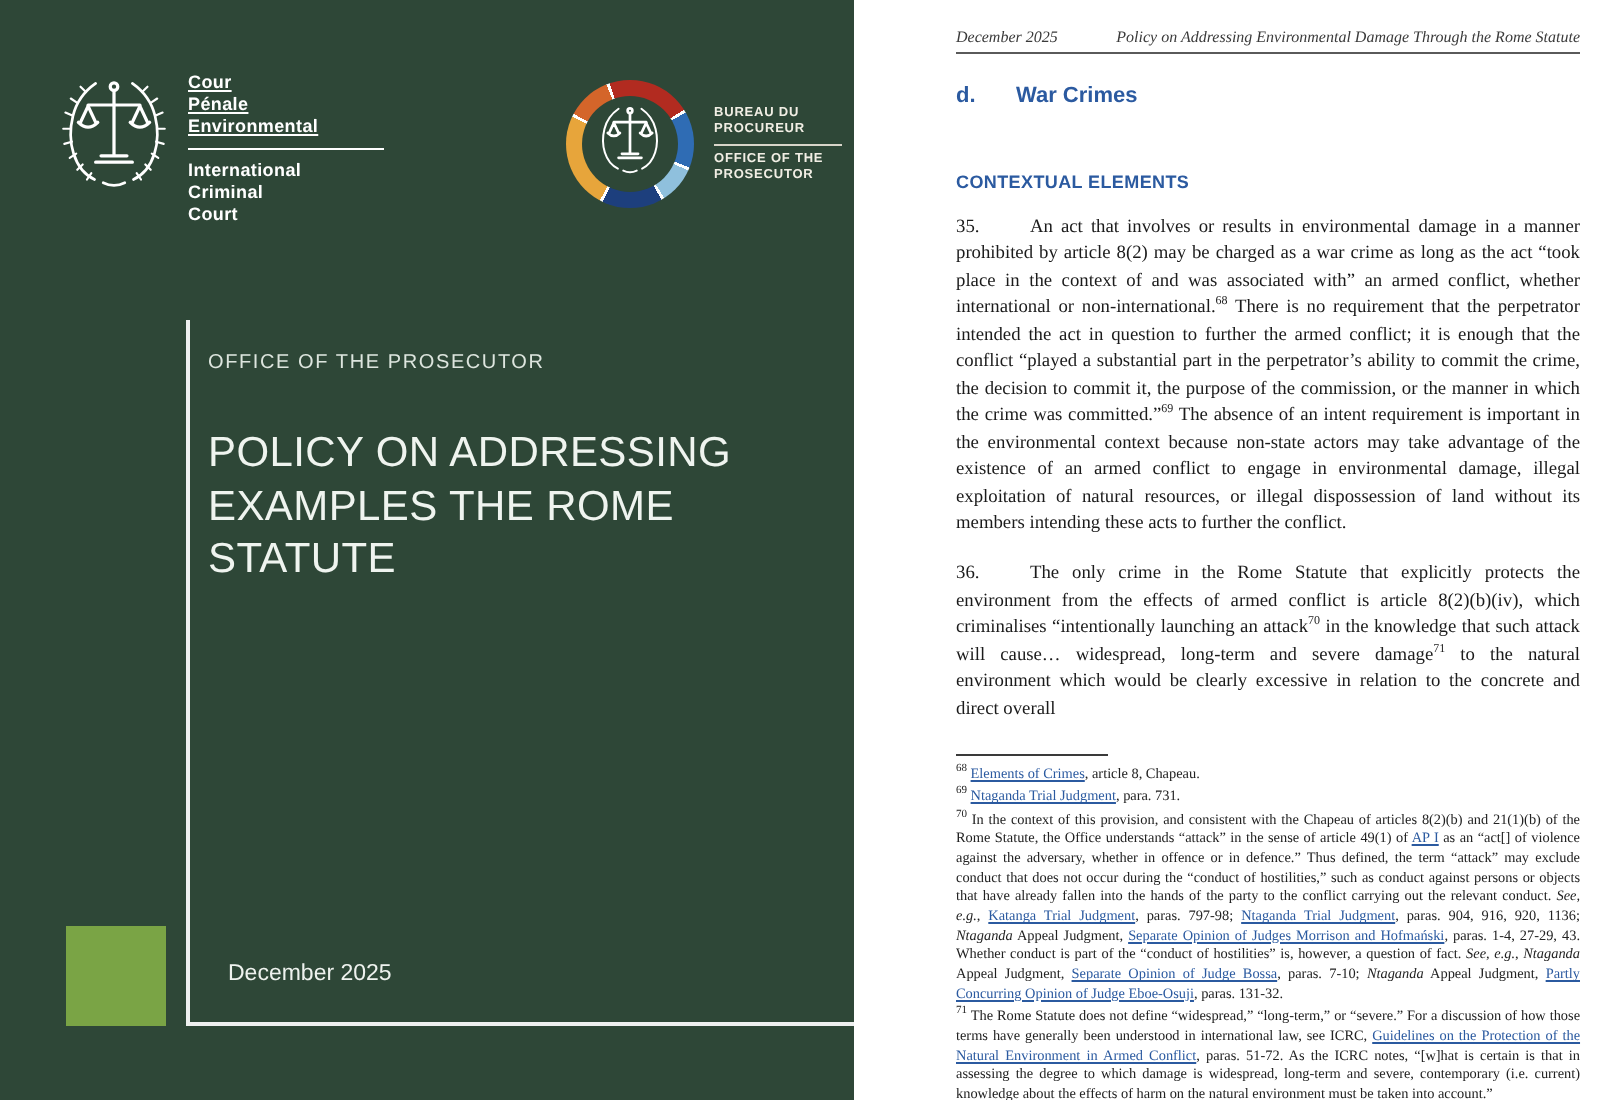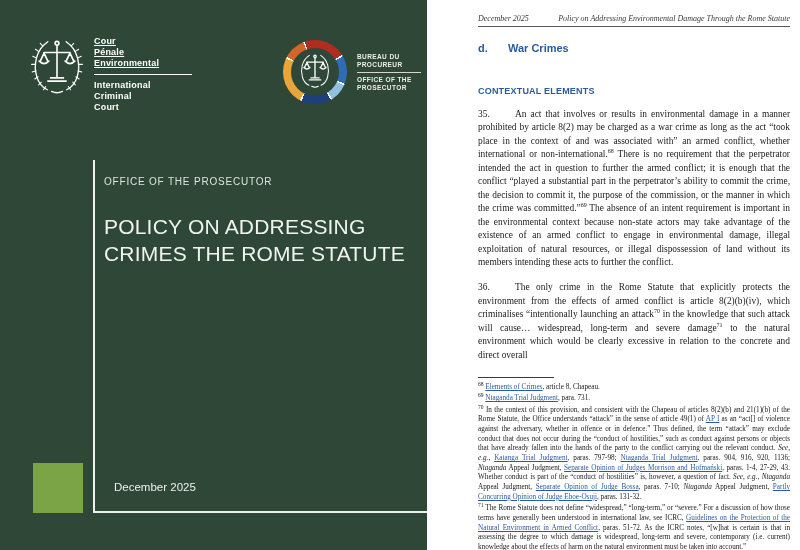--- a/index.html
+++ b/index.html
@@ -137,21 +137,21 @@
     <div class="otp-text">
       <div class="fr">BUREAU DU PROCUREUR</div>
       <div class="en">OFFICE OF THE PROSECUTOR</div>
     </div>
   </div>
 
   <div class="frame"></div>
   <div class="kicker">OFFICE OF THE PROSECUTOR</div>
   <div class="cover-title">
       <div>POLICY ON ADDRESSING</div>
-      <div>CRIMES THE ROME STATUTE</div>
+      <div>EXAMPLES THE ROME STATUTE</div>
     </div>
   <div class="cover-date">December 2025</div>
   <div class="green-square"></div>
 </div>
 
 <div class="page">
   <div class="page-inner">
 
     <div class="running-head">
       <span>December 2025</span>

